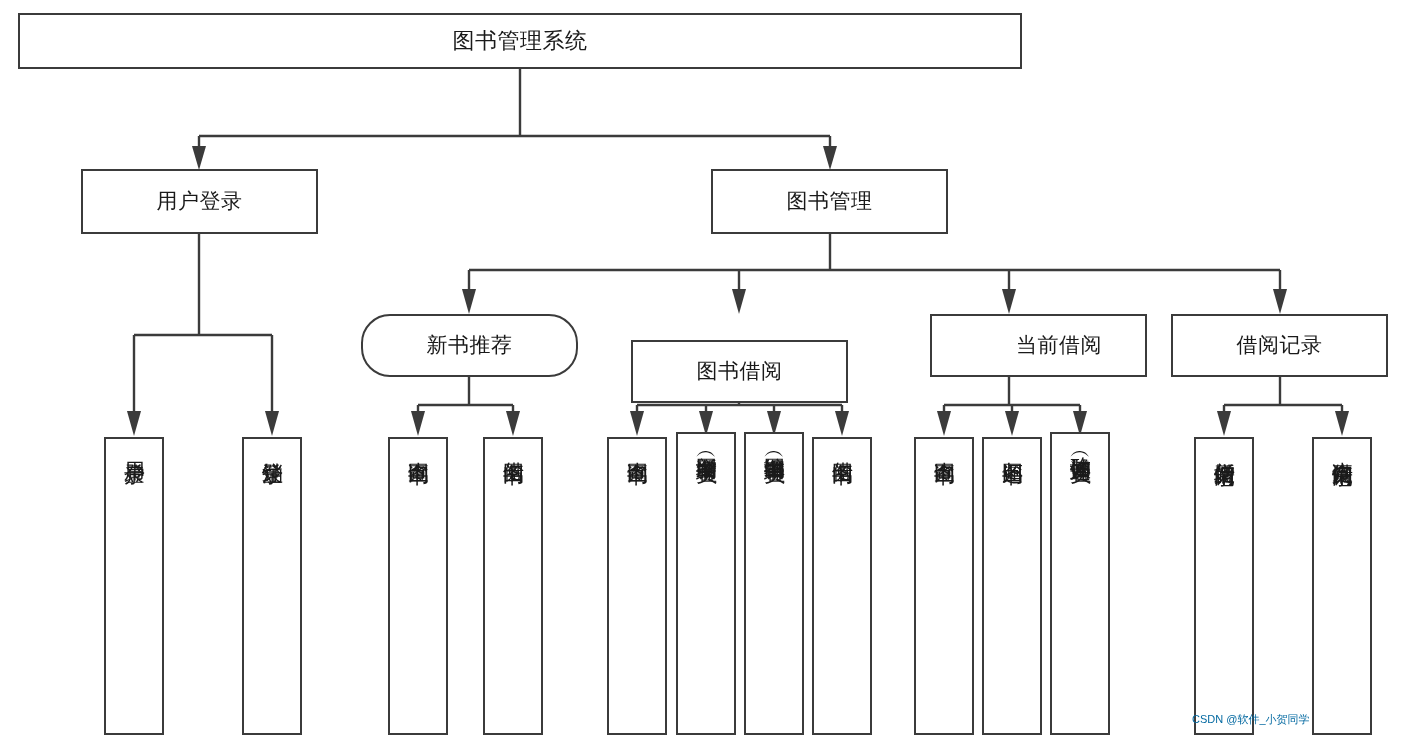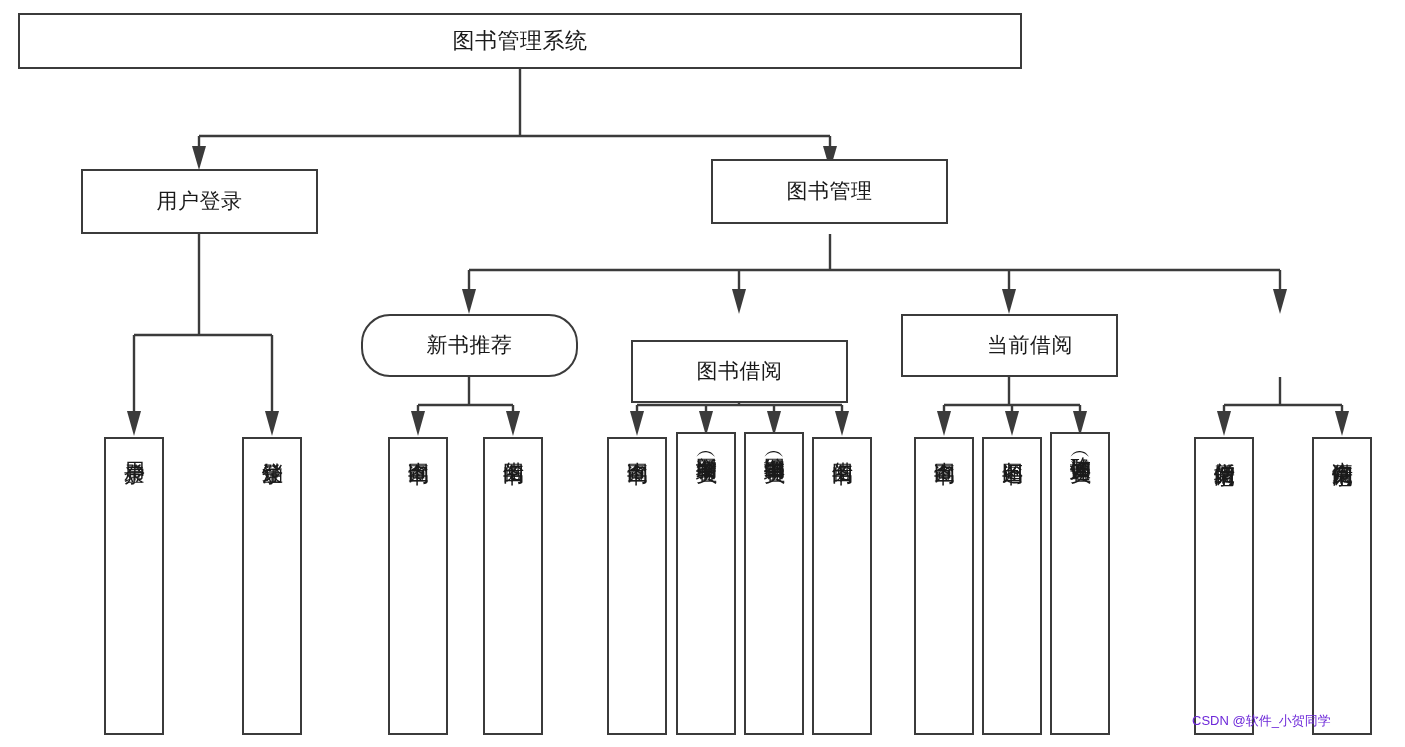--- a/index.html
+++ b/index.html
@@ -62,22 +62,22 @@
     stroke: #3b3b3b;
     stroke-width: 2.4;
     fill: none;
   }
   .arrowhead { fill: #3b3b3b; }
 
   .watermark {
     position: absolute;
     left: 1192px;
     top: 712px;
-    font-size: 13px;
-    color: #6d28d9;
+    font-size: 11px;
+    color: #0369a1;
     white-space: nowrap;
     font-family: "Liberation Sans", "DejaVu Sans", sans-serif;
   }
 </style>
 </head>
 <body>
 
 <div id="canvas">
 
   <svg class="wires" viewBox="0 0 1405 747">
@@ -145,32 +145,35 @@
     <polygon class="arrowhead" points="1342,436 1335,411 1349,411"></polygon>
   </svg>
 
   <div class="node root" style="left:18px; top:13px; width:1004px; height:56px;">
     <span class="label">图书管理系统</span>
   </div>
 
   <div class="node" style="left:81px; top:169px; width:237px; height:65px;">
     <span class="label">用户登录</span>
   </div>
-  <div class="node" style="left:711px; top:159px; width:237px; height:65px;">
+  <div class="node" style="left:711px; top:169px; width:237px; height:65px;">
     <span class="label">图书管理</span>
   </div>
 
   <div class="node" style="left:361px; top:314px; width:217px; height:63px;border-radius:29px;">
     <span class="label">新书推荐</span>
   </div>
   <div class="node" style="left:631px; top:314px; width:217px; height:63px;margin-top:26px;">
     <span class="label">图书借阅</span>
   </div>
-  <div class="node" style="left:901px; top:314px; width:217px; height:63px;padding-left:41px;">
+  <div class="node" style="left:930px; top:314px; width:217px; height:63px;padding-left:41px;">
     <span class="label">当前借阅</span>
+  </div>
+  <div class="node" style="left:1171px; top:314px; width:217px; height:63px;">
+    <span class="label">借阅记录</span>
   </div>
 
   <div class="node leaf" style="left:104px; top:437px; width:60px; height:298px;">
     <span class="label">用户登录</span>
   </div>
   <div class="node leaf" style="left:242px; top:437px; width:60px; height:298px;">
     <span class="label">注销登录</span>
   </div>
 
   <div class="node leaf" style="left:388px; top:437px; width:60px; height:298px;">

